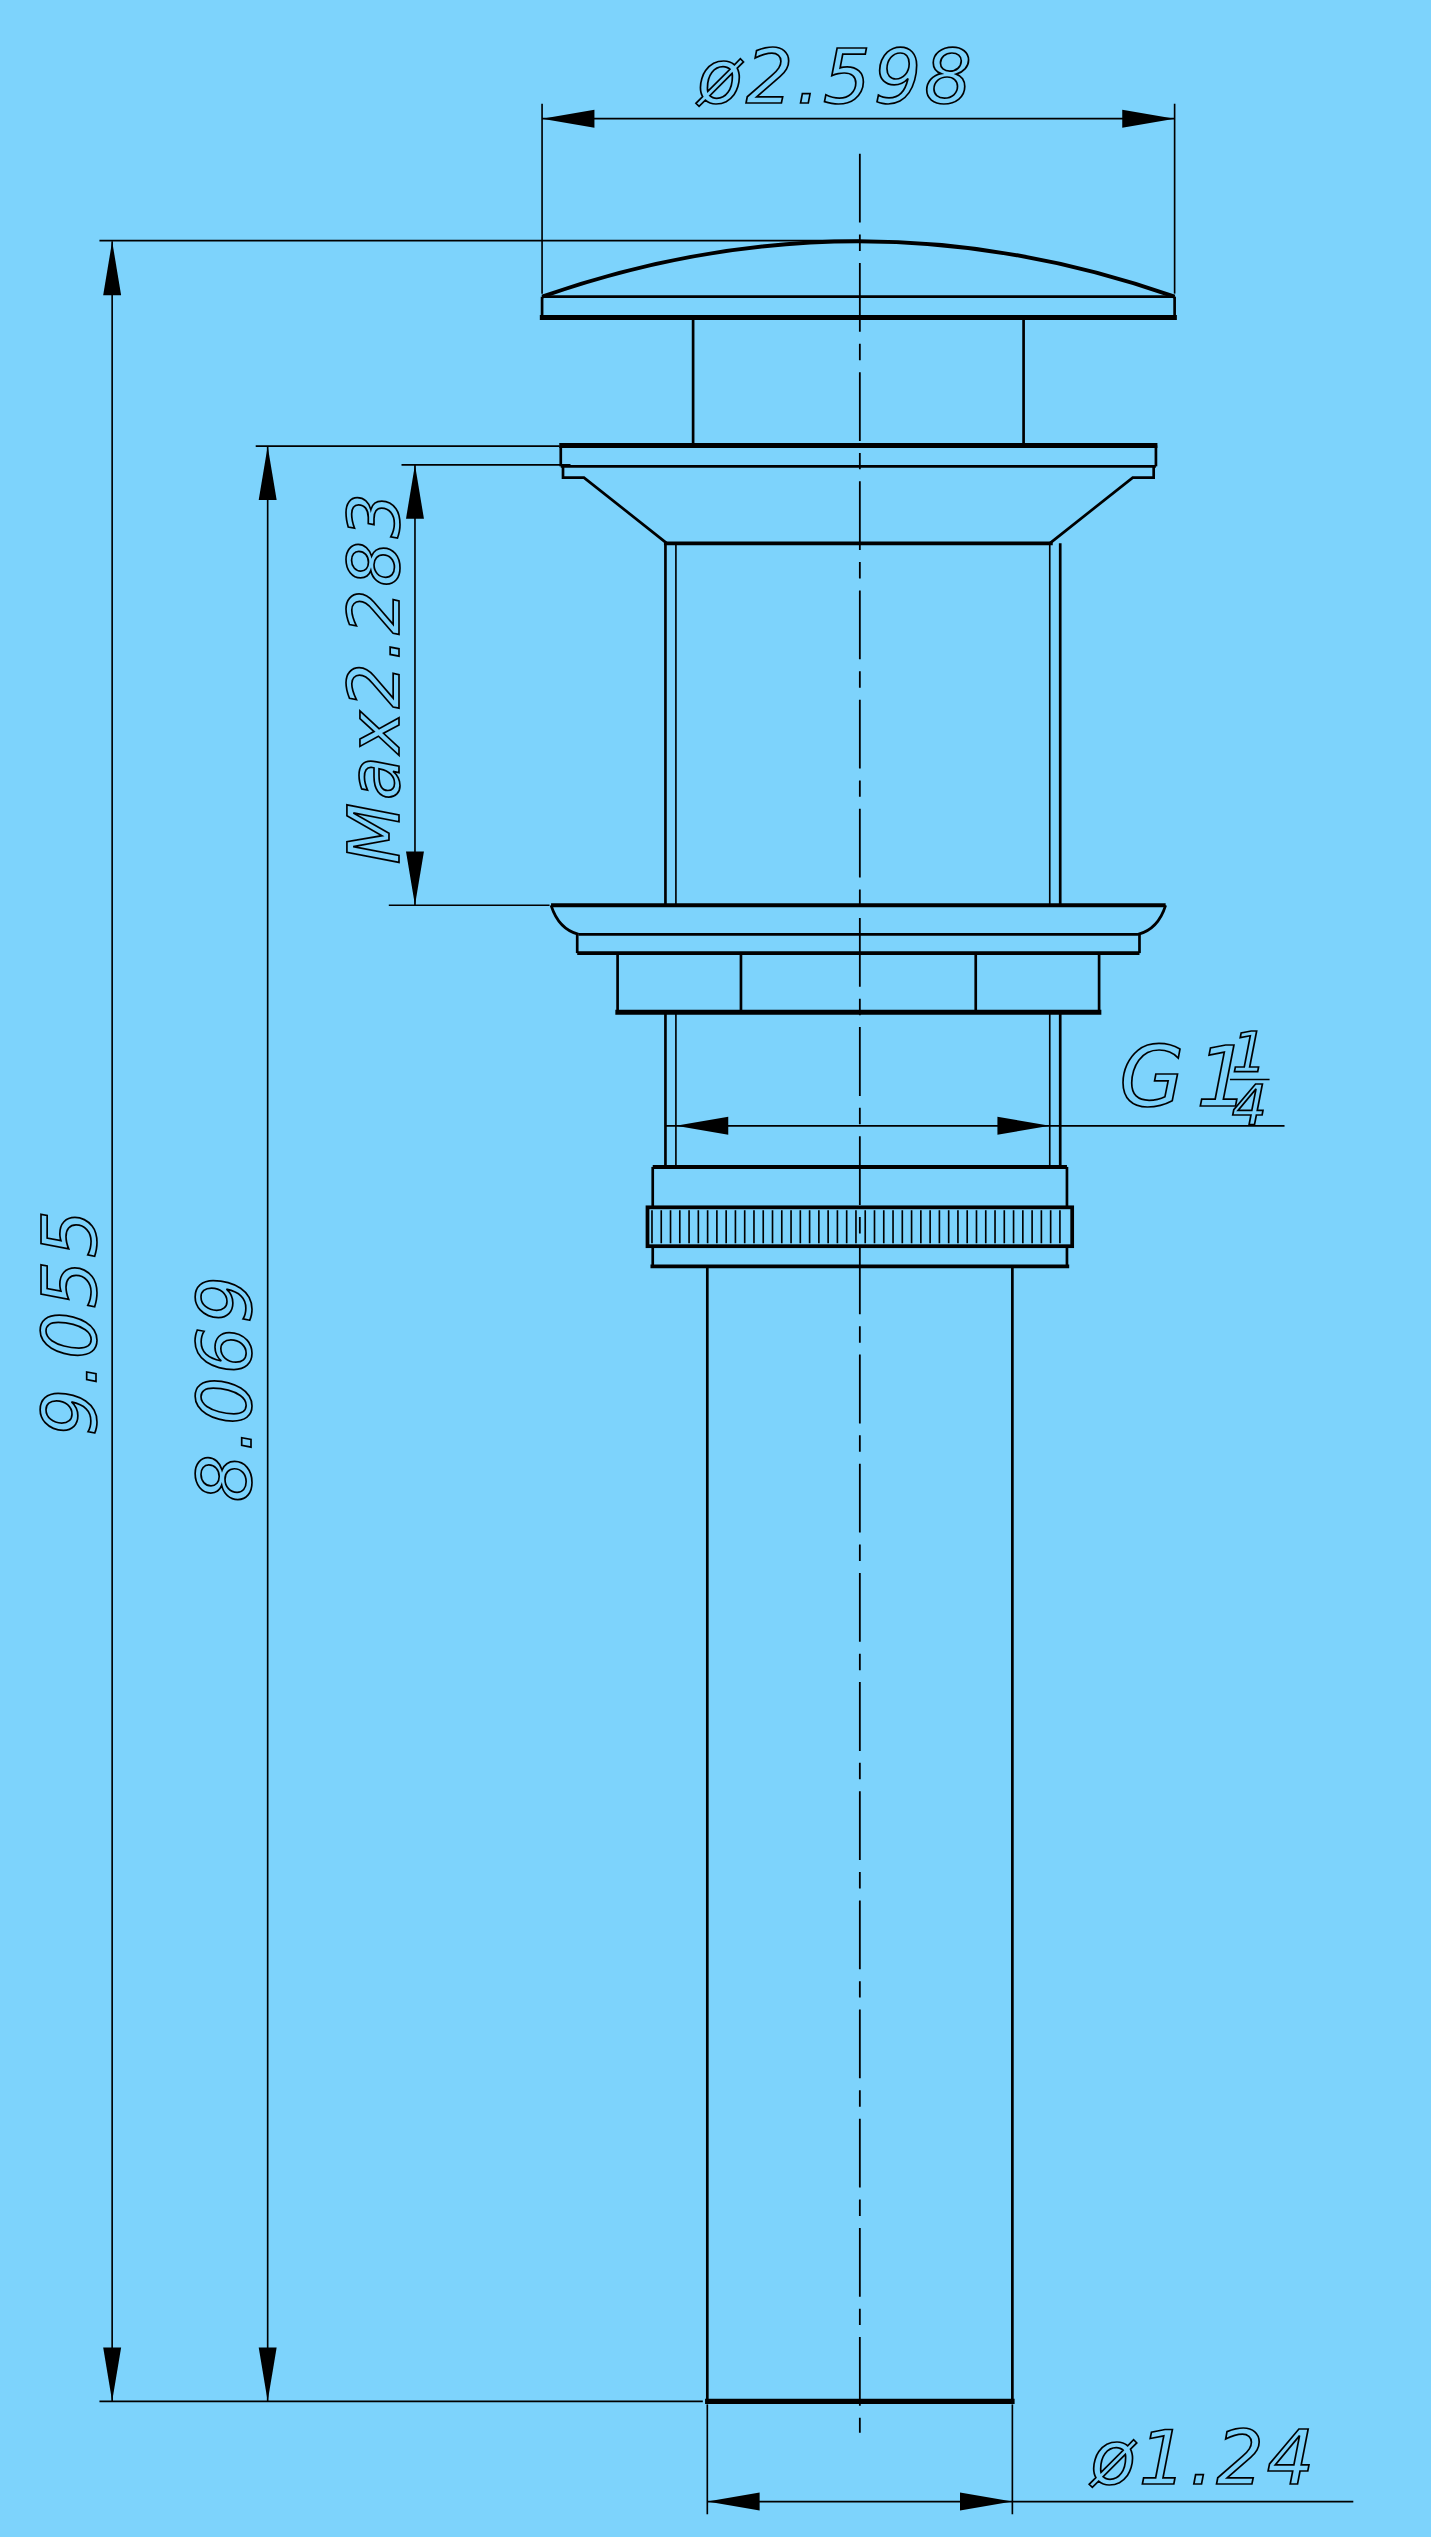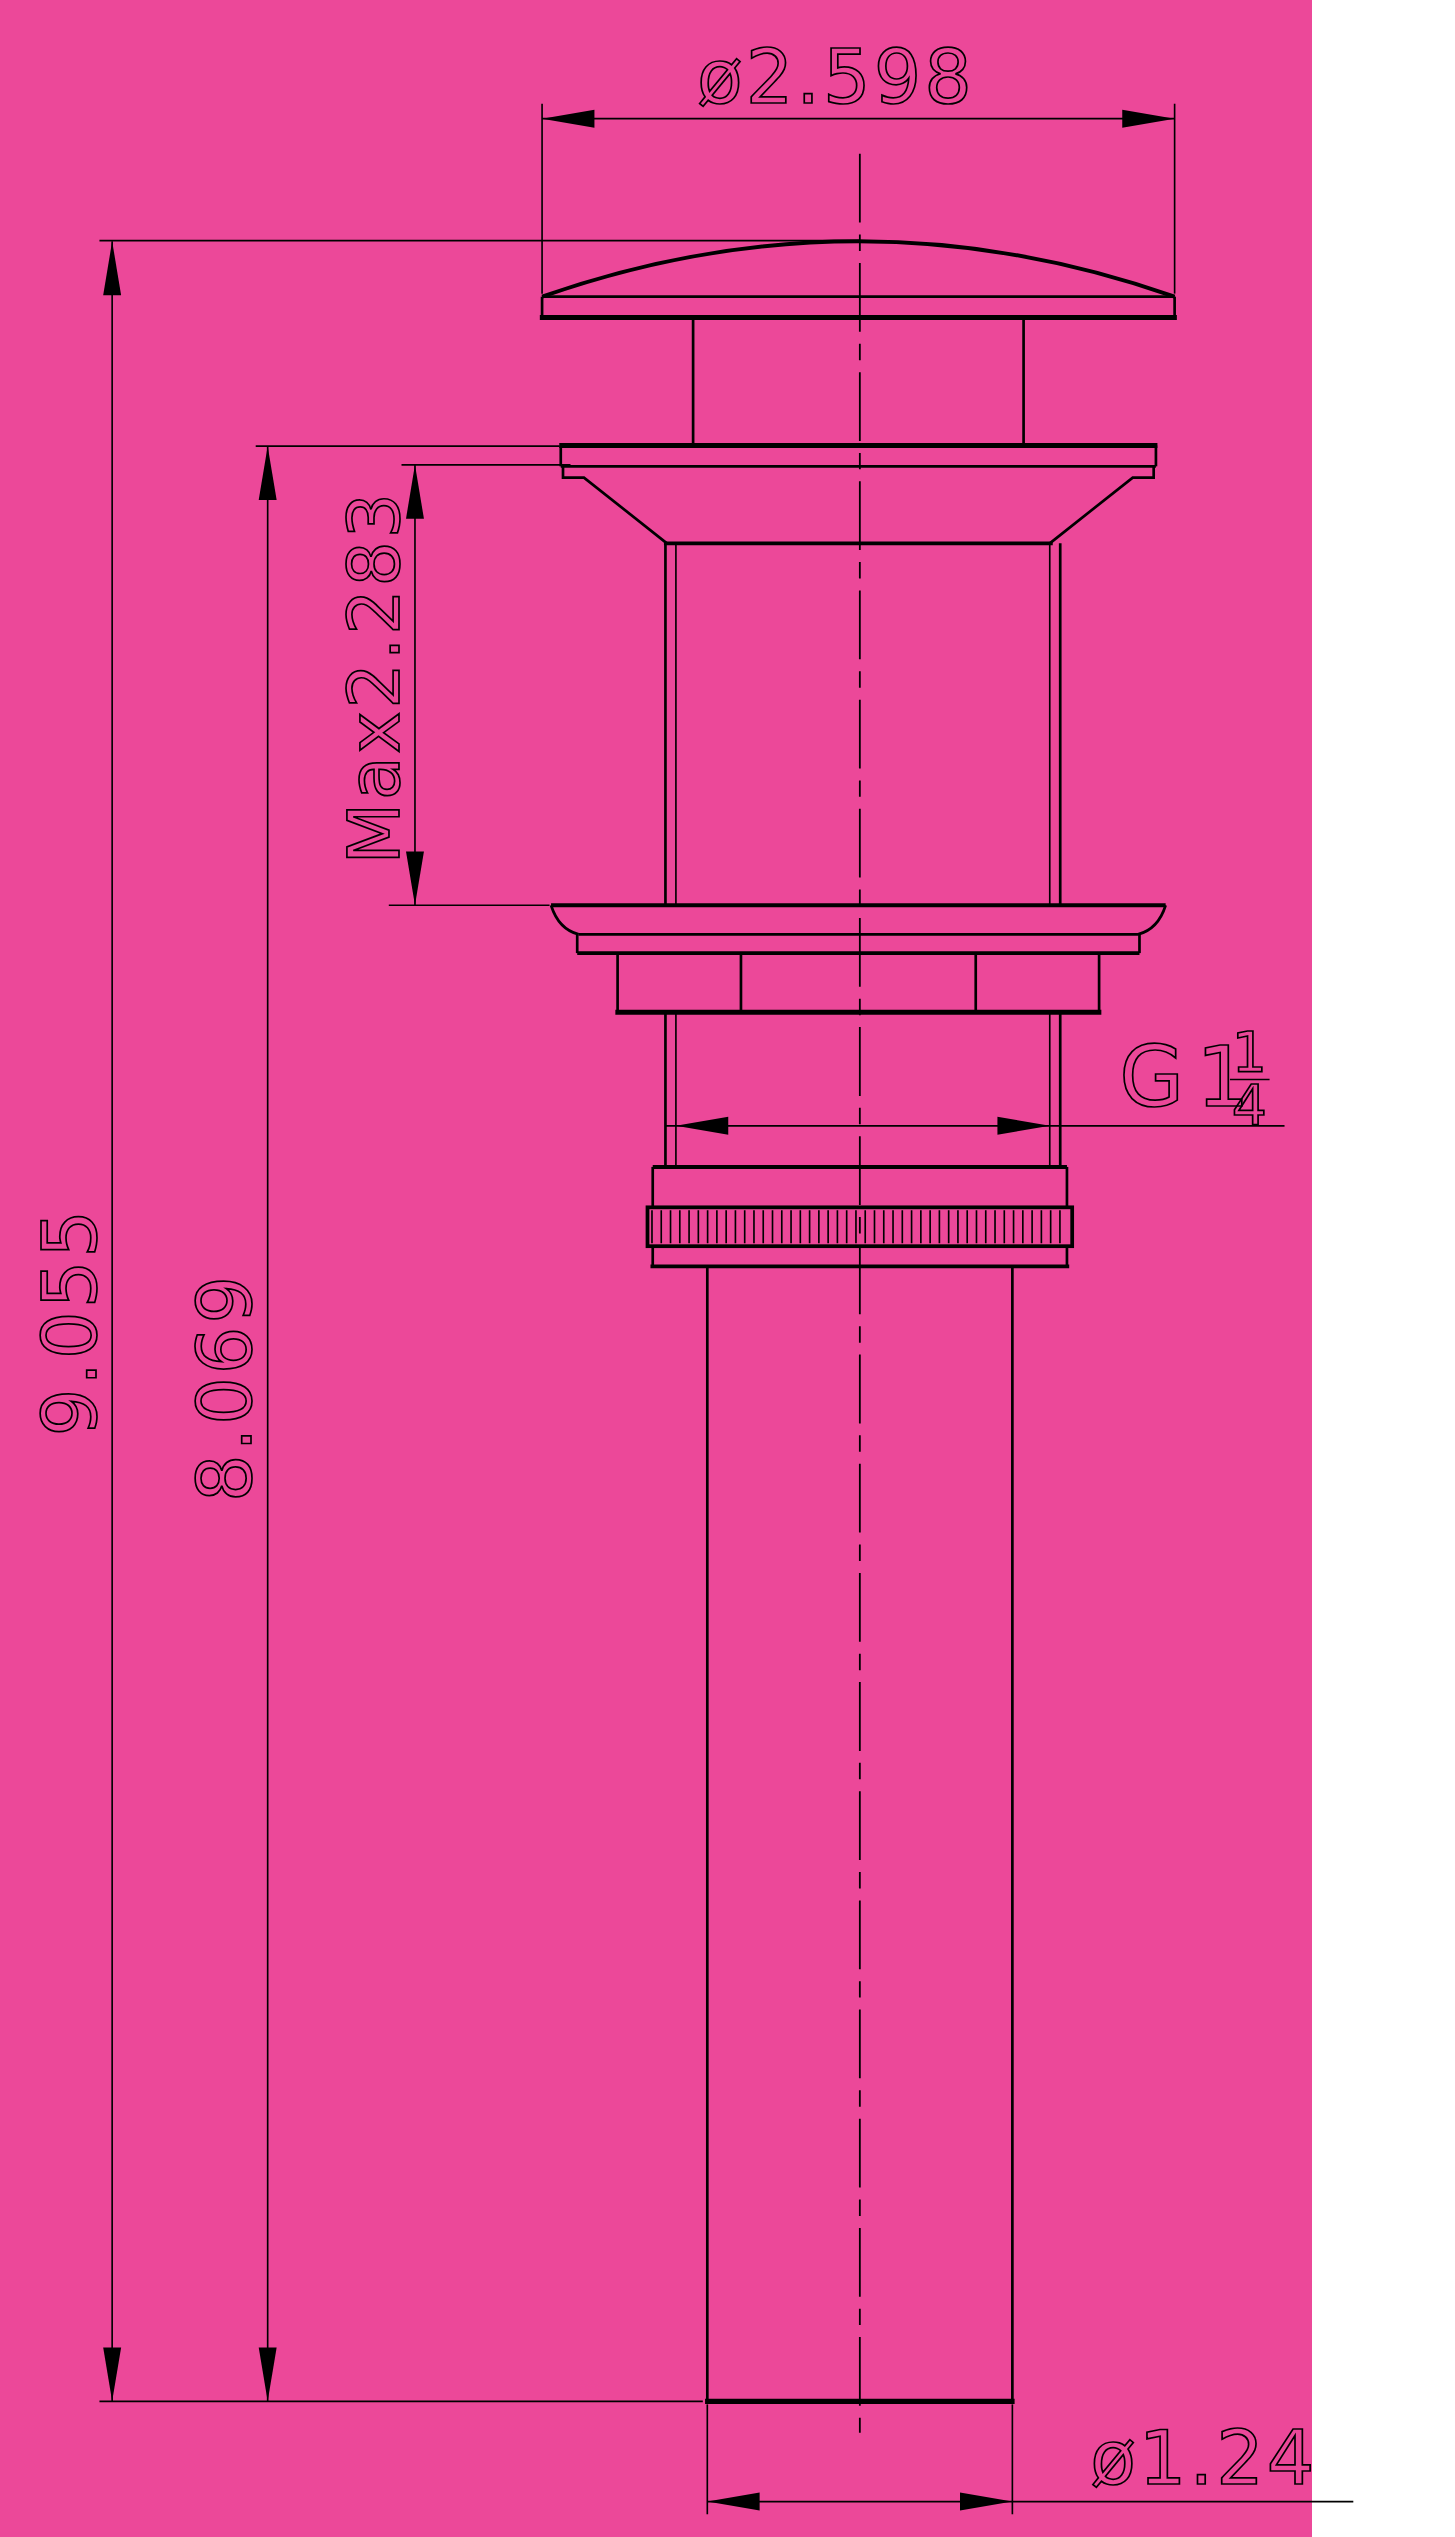--- a/index.html
+++ b/index.html
@@ -1,16 +1,16 @@
 <!DOCTYPE html>
 <html style="font-size:12px"><head>
 <meta charset="utf-8">
 <style>
   html,body{margin:0;padding:0;background:#ffffff;}
-  .page{width:1312px;height:2538px;background:#ec4899;position:relative;}
+  .page{width:1431px;height:2538px;background:#7dd3fc;position:relative;font-style:italic;}
   svg{display:block;}
   .thin{stroke:#000;stroke-width:2.2;fill:none;}
   .med{stroke:#000;stroke-width:3.6;fill:none;}
   .heavy{stroke:#000;stroke-width:5.2;fill:none;}
   .xheavy{stroke:#000;stroke-width:6.8;fill:none;}
   .dimline{stroke:#000;stroke-width:2.2;fill:none;}
   .arrow{fill:#000;stroke:none;}
   .centerline{stroke:#000;stroke-width:2.4;fill:none;stroke-dasharray:92 16 22 16;}
   .dim-text{font-family:"DejaVu Sans","Liberation Sans",sans-serif;fill:none;stroke:#000;stroke-width:2.3;letter-spacing:4px;}
   .fs100{font-size:100px;}

